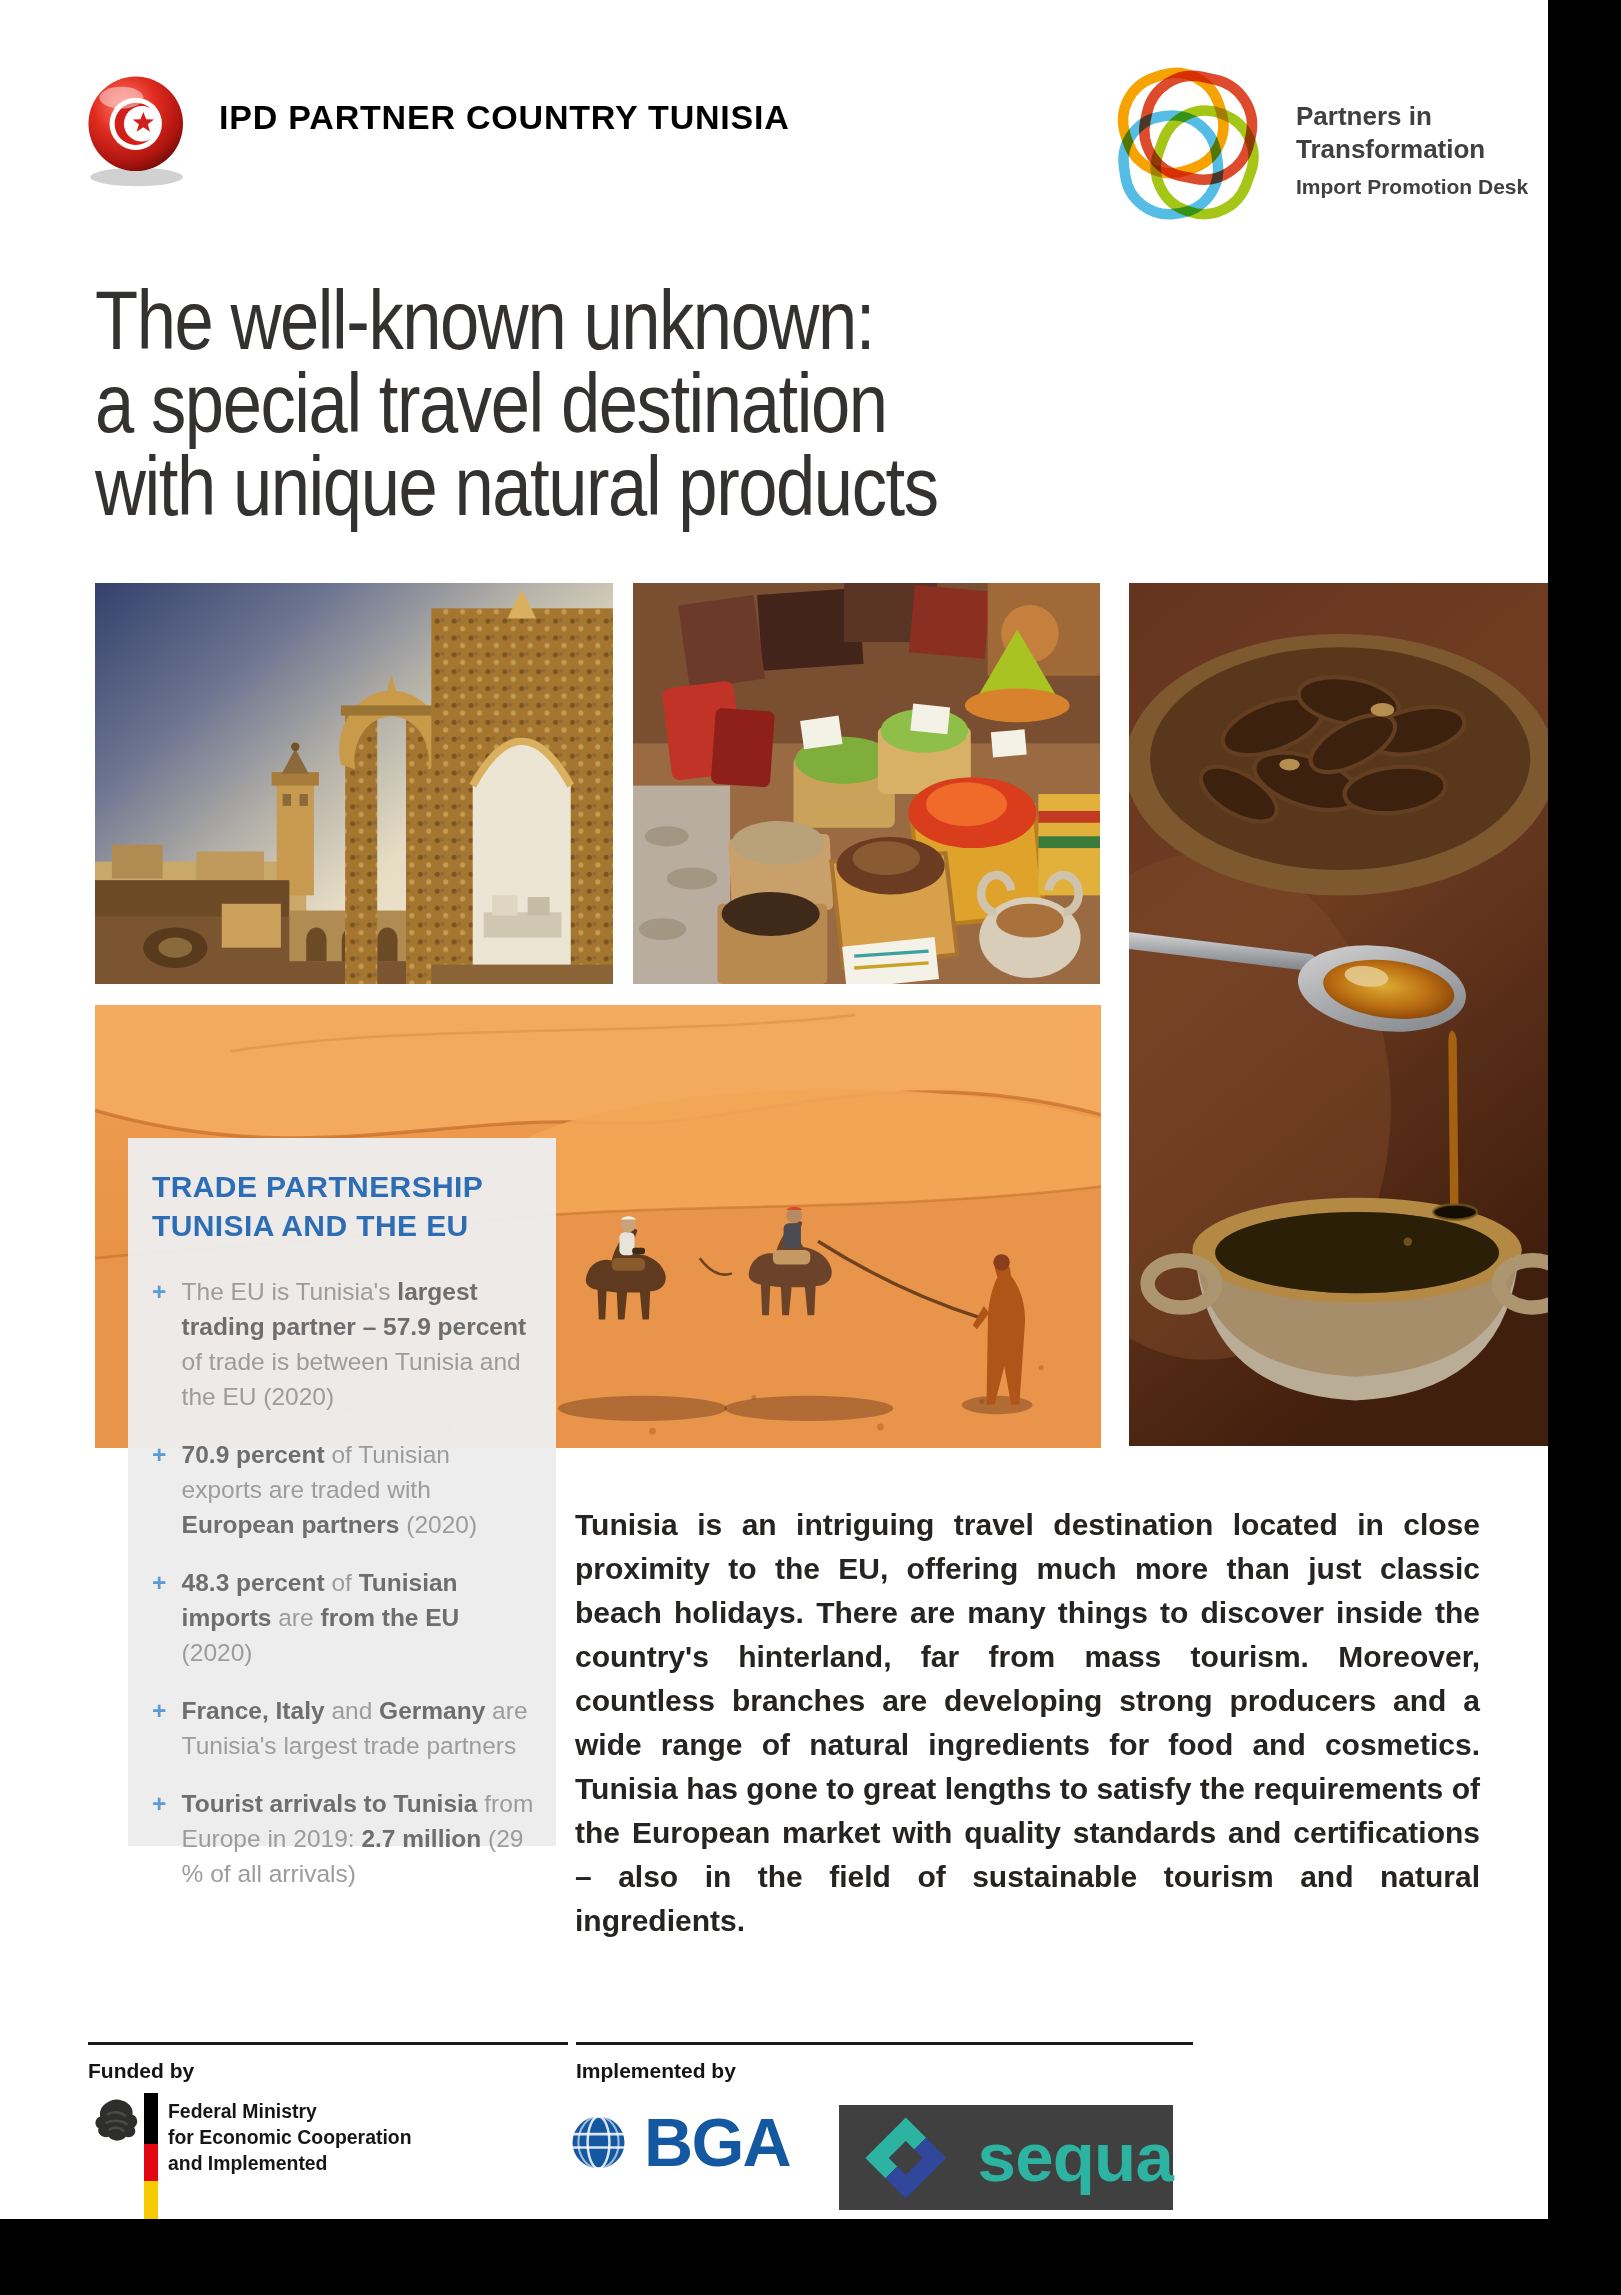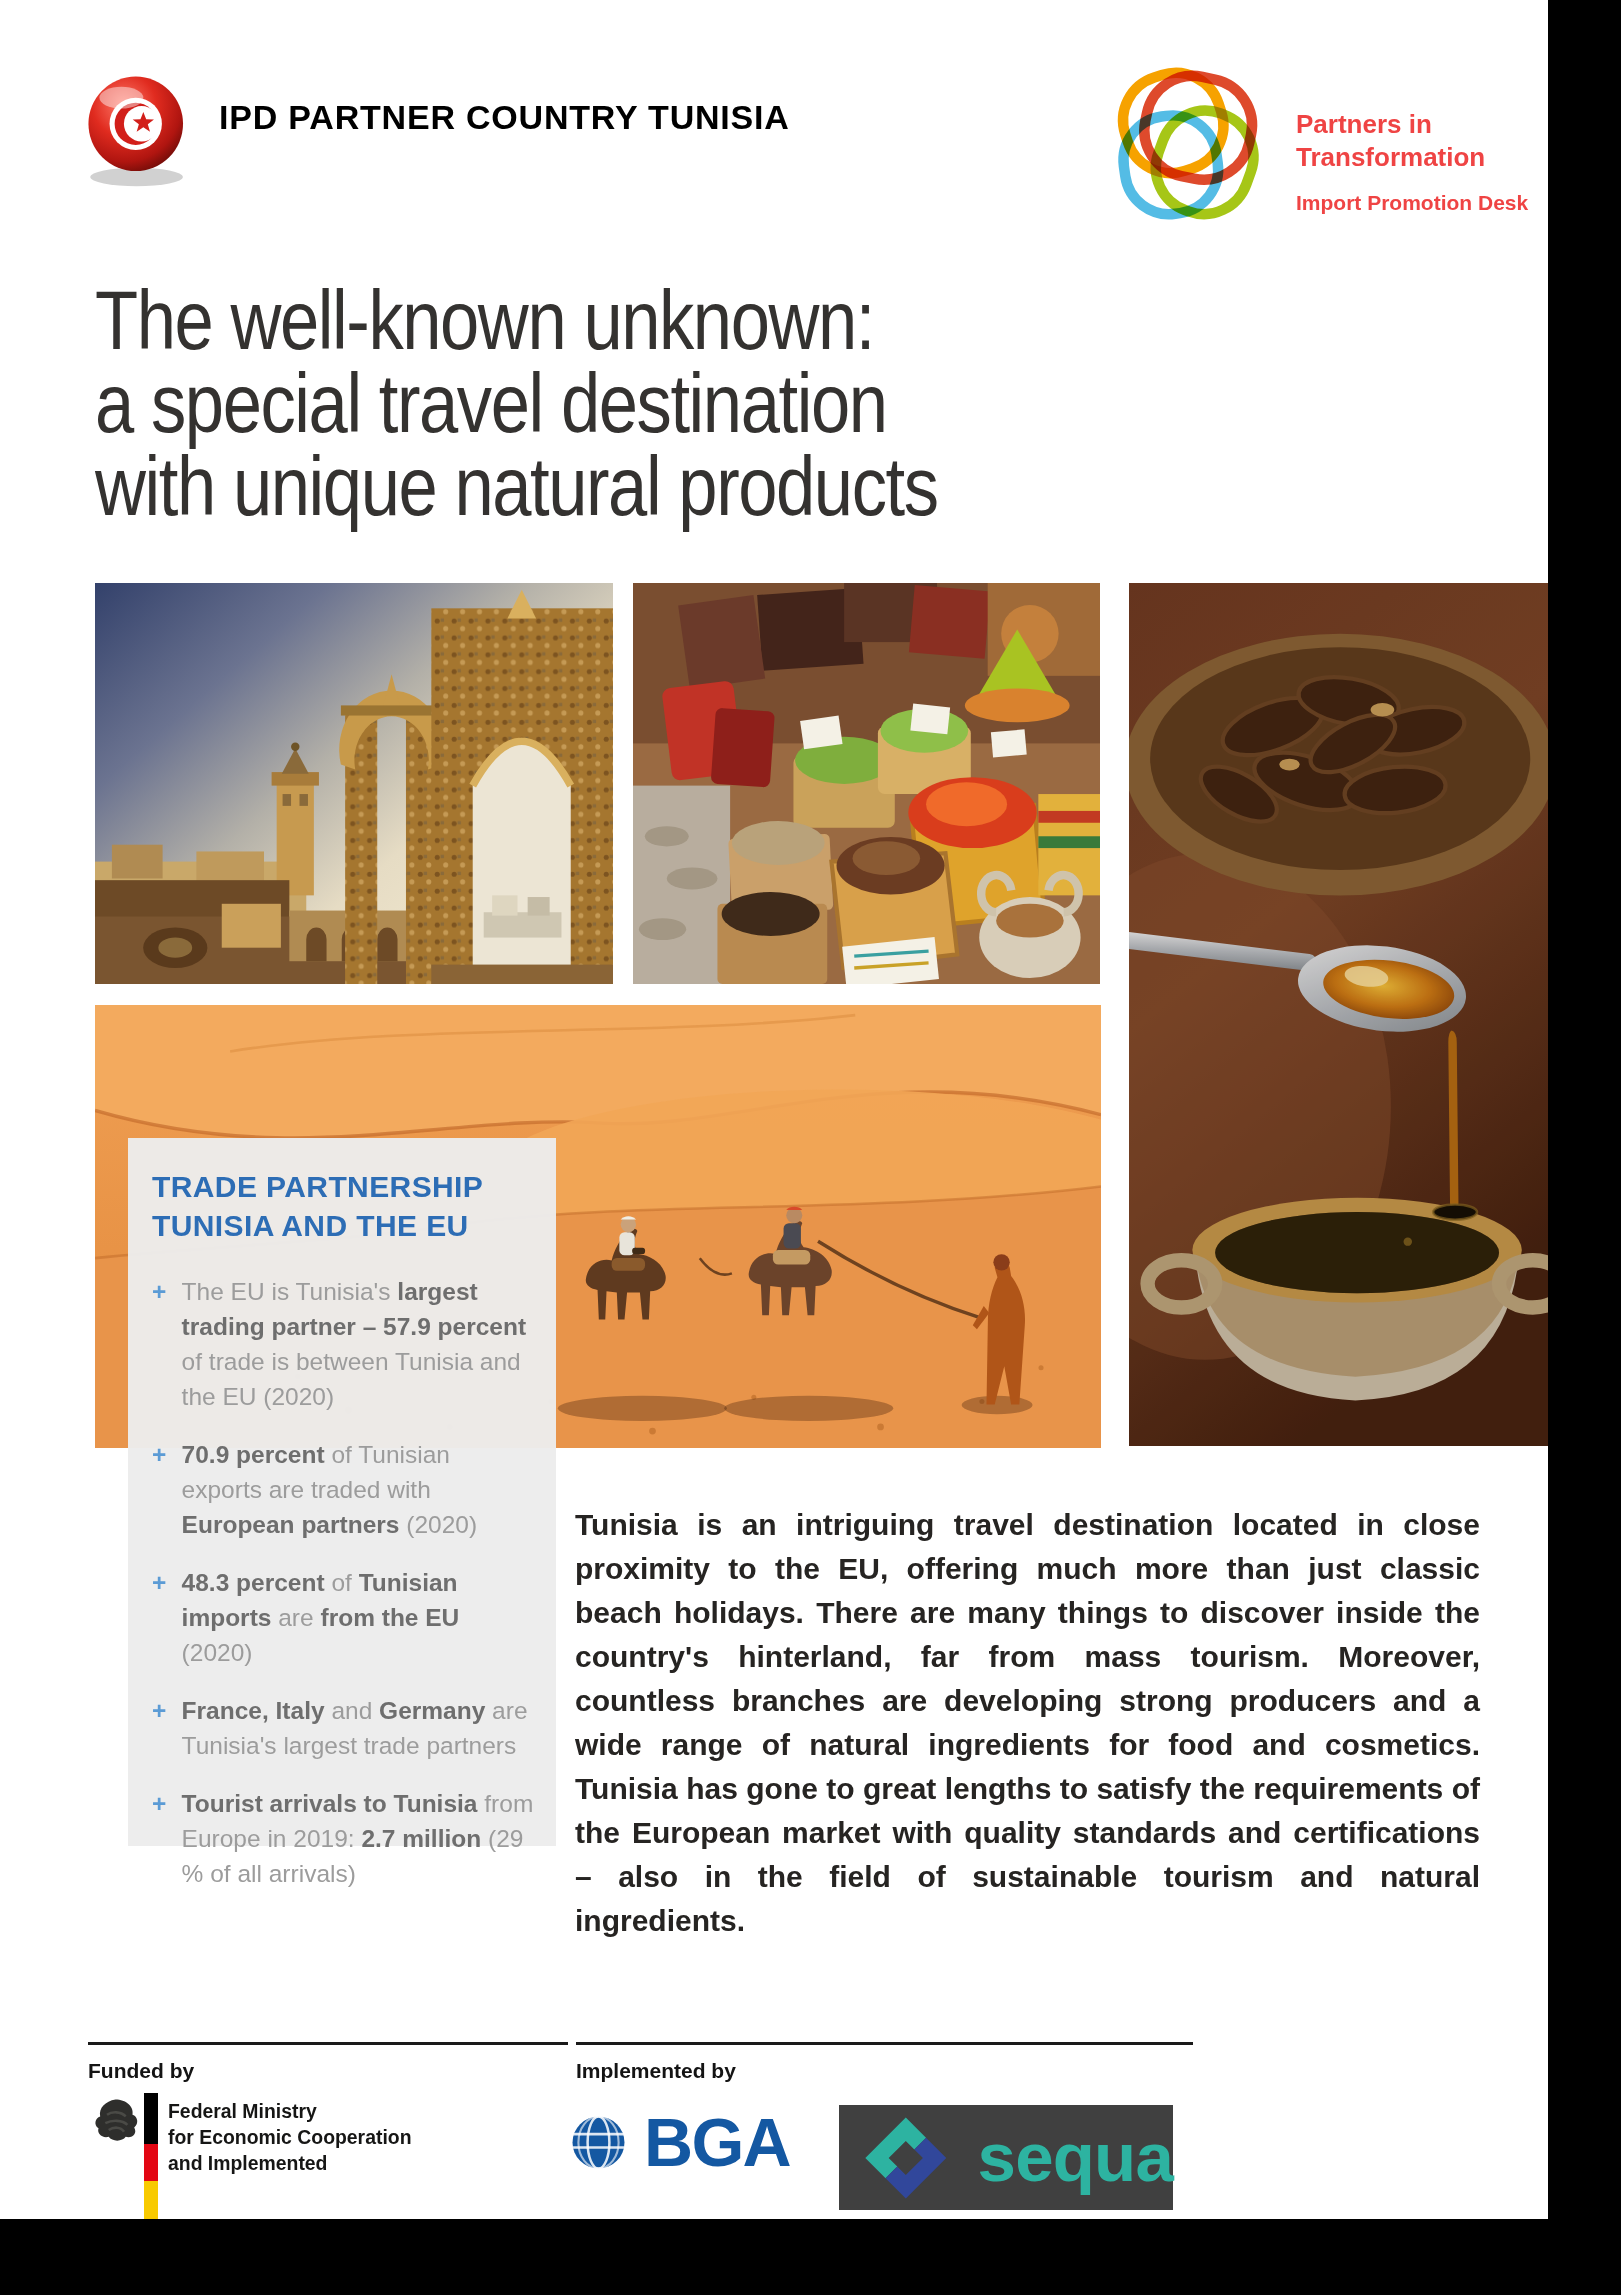--- a/index.html
+++ b/index.html
@@ -7,23 +7,23 @@
         font-family:"Liberation Sans", sans-serif;}
   .abs{position:absolute;}
   
   #strip-right{left:1548px;top:0;width:73px;height:2295px;background:#000;}
   #strip-bottom{left:0;top:2219px;width:1622px;height:76px;background:#000;}
   
   #flag-ball{left:84px;top:74px;width:106px;height:114px;}
   #country-label{left:219px;top:98px;font-size:34px;font-weight:700;color:#000000;
                  letter-spacing:0.8px;white-space:nowrap;}
   #pit-loops{left:1100px;top:61px;width:169px;height:169px;}
-  #pit-text{left:1296px;top:108px;color:#ef4444;}
+  #pit-text{left:1296px;top:100px;color:#404040;}
   #pit-text .l1,#pit-text .l2{font-size:26px;font-weight:700;line-height:33px;}
-  #pit-text .l3{font-size:21px;font-weight:700;line-height:30px;margin-top:14px;}
+  #pit-text .l3{font-size:21px;font-weight:700;line-height:30px;margin-top:6px;}
   
   #title{left:95px;top:279px;color:#343230;font-size:84px;line-height:83px;
          letter-spacing:-1.7px;transform:scaleX(.84);transform-origin:left top;white-space:nowrap;}
   
   .photo{overflow:hidden;}
   #photo-arches{left:95px;top:583px;width:518px;height:401px;}
   #photo-market{left:633px;top:583px;width:467px;height:401px;}
   #photo-dates{left:1129px;top:583px;width:419px;height:863px;}
   #photo-desert{left:95px;top:1005px;width:1006px;height:443px;}
   .photo svg{display:block;width:100%;height:100%;}

